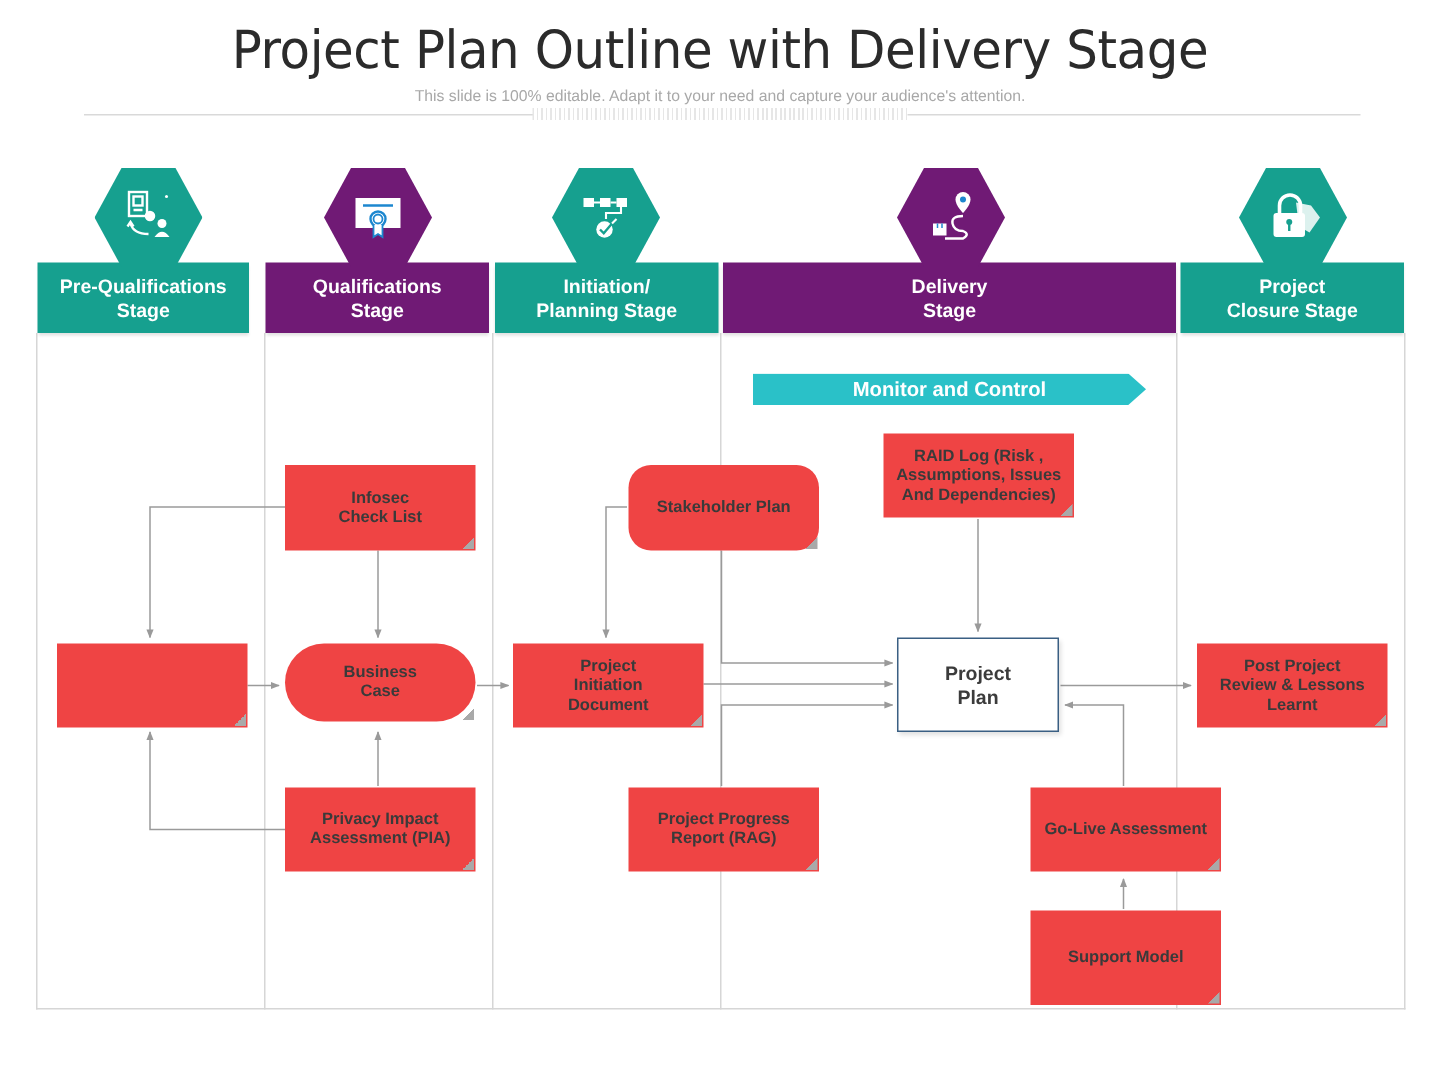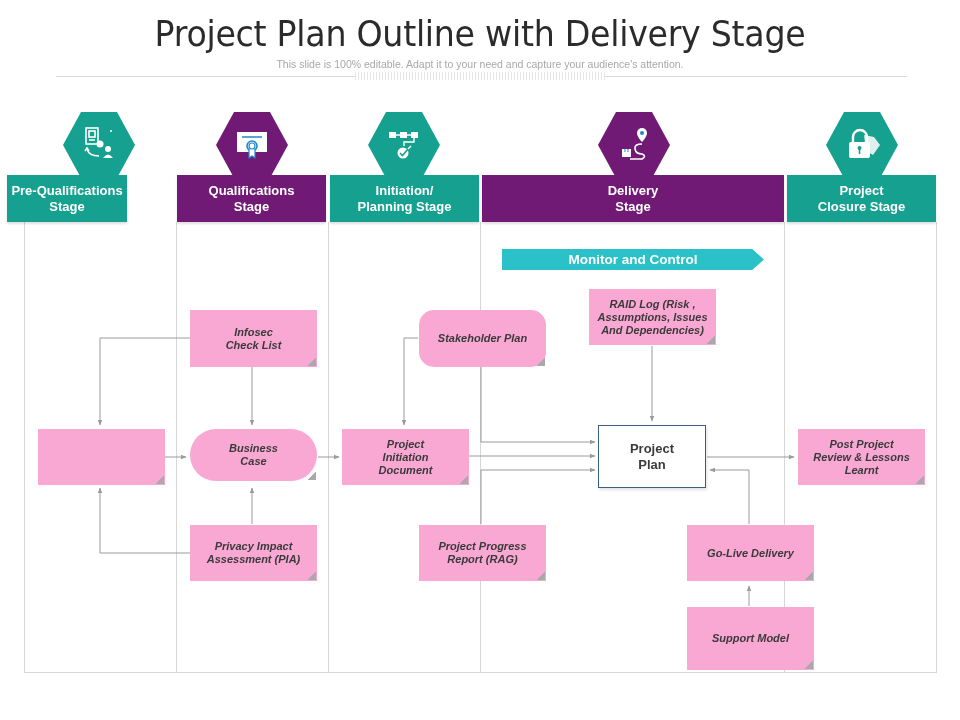--- a/index.html
+++ b/index.html
@@ -27,23 +27,23 @@
     .hex { position: absolute; top: 112px; width: 72px; height: 66px;
       clip-path: polygon(25% 0, 75% 0, 100% 50%, 75% 100%, 25% 100%, 0 50%);
       display: flex; align-items: center; justify-content: center; }
     .hex svg { width: 44px; height: 44px; }
 
     .banner { position: absolute; left: 502px; top: 249px; width: 262px; height: 21px;
       background: #2ac1c8; color: #fff; font-weight: bold; font-size: 13.5px;
       display: flex; align-items: center; justify-content: center;
       clip-path: polygon(0 0, 95.5% 0, 100% 50%, 95.5% 100%, 0 100%); }
 
-    .box { position: absolute; background: #f9a8d4; font-size: 11px; font-weight: bold;
+    .box { position: absolute; background: #ef4444; font-size: 11px; font-weight: bold;
       color: #3a3a3a; text-align: center; line-height: 13px; display: flex; align-items: center;
-      justify-content: center; white-space: pre-line; font-style: italic; }
+      justify-content: center; white-space: pre-line; }
     .box .fold { position: absolute; right: 1px; bottom: 1px; width: 8px; height: 8px;
       background: linear-gradient(135deg, transparent 50%, #a9a9a9 50%); }
 
     .pp { position: absolute; left: 598px; top: 425px; width: 108px; height: 63px; background: #fff;
       border: 1.5px solid #3a5f83; font-size: 13px; color: #3b3b3b; text-align: center; font-weight: bold;
       display: flex; align-items: center; justify-content: center; white-space: pre-line; line-height: 16px;
       box-shadow: 1px 2px 3px rgba(0,0,0,0.12); }
 
     svg.connectors { position: absolute; left: 0; top: 0; width: 960px; height: 720px; pointer-events: none; }
   </style>
@@ -55,21 +55,21 @@
 <div class="rule" style="left:56px;width:300px;"></div>
 <div class="rule-mid"></div>
 <div class="rule" style="left:605px;width:302px;"></div>
 
 <div class="lane-frame"></div>
 <div class="lane-div" style="left:176px;"></div>
 <div class="lane-div" style="left:328px;"></div>
 <div class="lane-div" style="left:480px;"></div>
 <div class="lane-div" style="left:784px;"></div>
 
-<div class="stage-head teal" style="left:7px;width:120px;">Pre-Qualifications
+<div class="stage-head teal" style="left:25px;width:141px;">Pre-Qualifications
 Stage</div>
 <div class="stage-head blue" style="left:177px;width:149px;">Qualifications
 Stage</div>
 <div class="stage-head teal" style="left:330px;width:149px;">Initiation/
 Planning Stage</div>
 <div class="stage-head blue" style="left:482px;width:302px;">Delivery
 Stage</div>
 <div class="stage-head teal" style="left:787px;width:149px;">Project
 Closure  Stage</div>
 
@@ -196,21 +196,21 @@
 Report (RAG)</span><span class="fold"></span>
 </div>
 <div class="box" style="left:589px;top:289px;width:127px;height:56px;">
   <span>RAID Log (Risk ,
 Assumptions, Issues
 And Dependencies)</span><span class="fold"></span>
 </div>
 <div class="pp">Project
 Plan</div>
 <div class="box" style="left:687px;top:525px;width:127px;height:56px;">
-  <span>Go-Live Delivery</span><span class="fold"></span>
+  <span>Go-Live Assessment</span><span class="fold"></span>
 </div>
 <div class="box" style="left:687px;top:607px;width:127px;height:63px;">
   <span>Support Model</span><span class="fold"></span>
 </div>
 <div class="box" style="left:798px;top:429px;width:127px;height:56px;">
   <span>Post Project
 Review &amp; Lessons
 Learnt</span><span class="fold"></span>
 </div>
 

